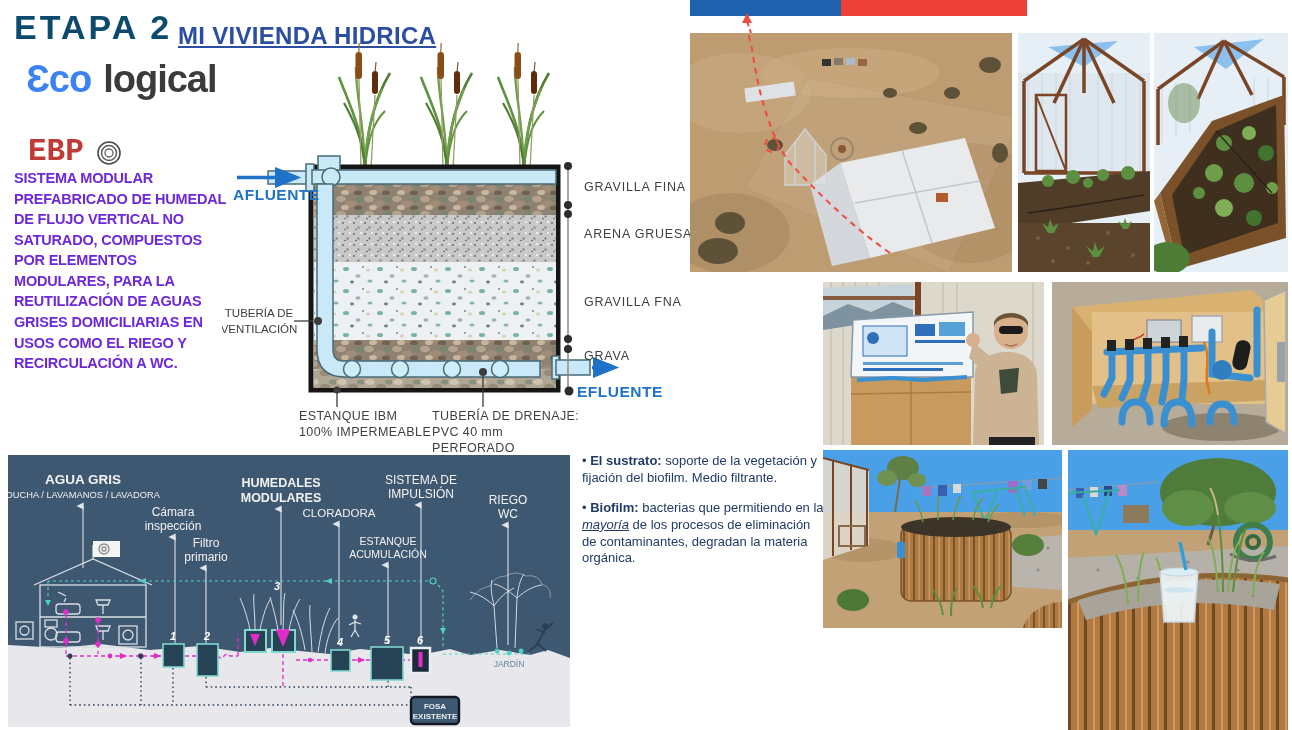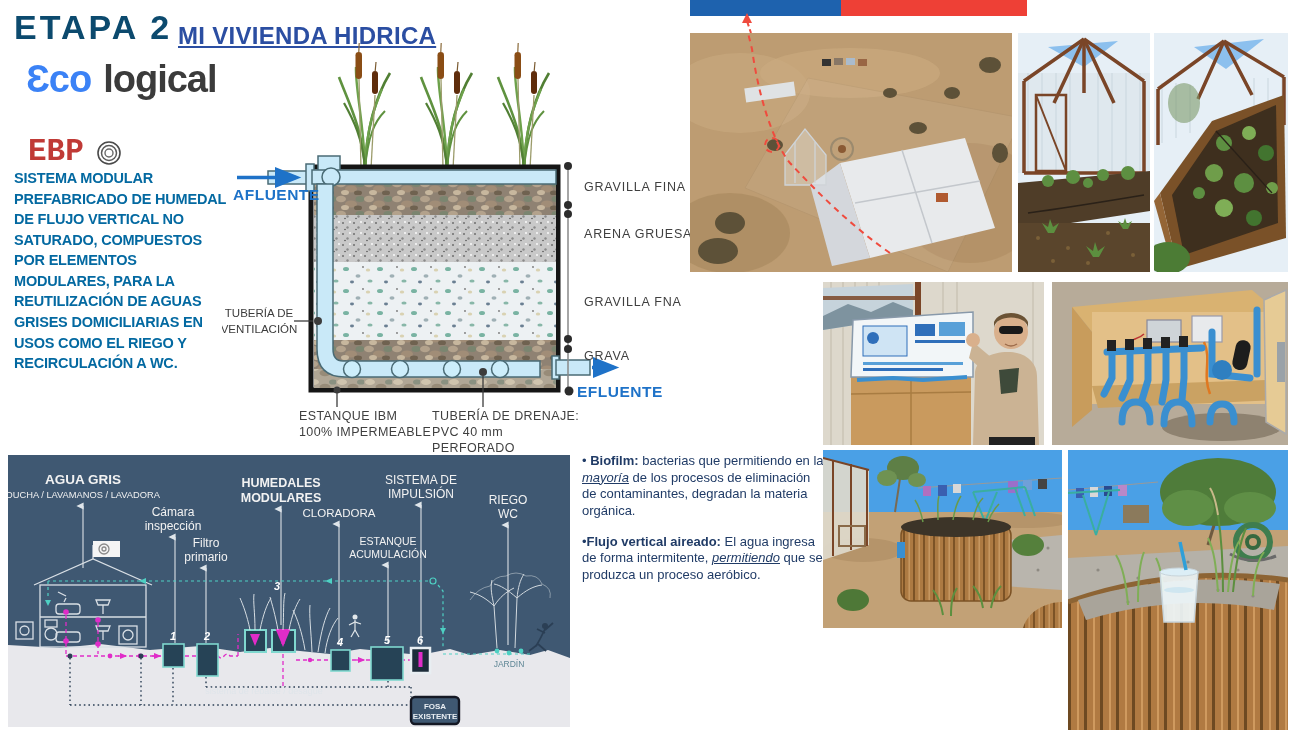--- a/index.html
+++ b/index.html
@@ -7,21 +7,21 @@
        font-family:"Liberation Sans",sans-serif;}
   .abs{position:absolute;}
   
   .etapa{left:14px;top:8px;font-size:34px;font-weight:700;letter-spacing:3px;color:#0c4a6e;}
   .title{left:178px;top:22px;font-size:24px;font-weight:700;letter-spacing:.3px;color:#2b4ea2;text-decoration:underline;}
   .logo-eco{left:26px;top:58px;font-size:38px;font-weight:800;letter-spacing:-1px;}
   .logo-eco .eco{color:#3b82f6;} .logo-eco .logical{color:#3b3b3b;margin-left:12px;}
   .logo-ebp{left:28px;top:103px;font-family:Liberation Mono, monospace;font-size:31px;
             font-weight:700;color:#c03a36;display:flex;align-items:center;gap:10px;margin-top:31px;}
   .intro{left:14px;top:168px;width:214px;font-size:14.5px;font-weight:700;
-         line-height:1.42;color:#0369a1;letter-spacing:-.2px;}
+         line-height:1.42;color:#6d28d9;letter-spacing:-.2px;}
   
   .bullets{left:582px;top:453px;width:244px;color:#203b66;font-size:13px;line-height:1.28;}
   .bullets p{margin:0 0 14px 0;}
   .bullets b{font-weight:700;}
   .bullets .em{font-style:italic;text-decoration:underline;}
   
   .bar-blue{left:690px;top:0;width:151px;height:16px;background:#1e62ae;}
   .bar-red{left:841px;top:0;width:186px;height:16px;background:#ee4036;}
   .photo{overflow:hidden;background:#ddd;}
   svg{display:block;}
@@ -374,22 +374,22 @@
       <path d="M545,629 C542,635 540,640 536,646"></path>
       <path d="M545,630 L553,623"></path>
         <path d="M545,633 L537,629"></path>
       <path d="M537,645 L529,651"></path>
         <path d="M538,644 L546,651"></path>
     </g>
   </g>
 </svg>
 
 <div class="abs bullets">
+  <p><span>• </span><b>El sustrato:</b><span> soporte de la vegetación y fijación del biofilm. Medio filtrante.</span><span class="em"></span><span></span></p>
   <p><span>• </span><b>Biofilm:</b><span> bacterias que permitiendo en la </span><span class="em">mayoría</span><span> de los procesos de eliminación de contaminantes, degradan la materia orgánica.</span></p>
-  <p><span>•</span><b>Flujo vertical aireado:</b><span> El agua ingresa de forma intermitente, </span><span class="em">permitiendo</span><span> que se produzca un proceso aeróbico.</span></p>
 </div>
 
 <div class="abs bar-blue"></div>
 <div class="abs bar-red"></div>
 <svg class="abs" style="left:736px;top:12px" width="26" height="21" viewBox="0 0 26 21">
   <line x1="15" y1="21" x2="11" y2="9" stroke="#ef4b3e" stroke-width="2" stroke-dasharray="4,3"></line>
   <polygon points="6,11 16,11 11,1" fill="#ef4b3e"></polygon>
 </svg>
 
 <div class="abs photo" style="left:690px;top:33px;width:322px;height:239px">

